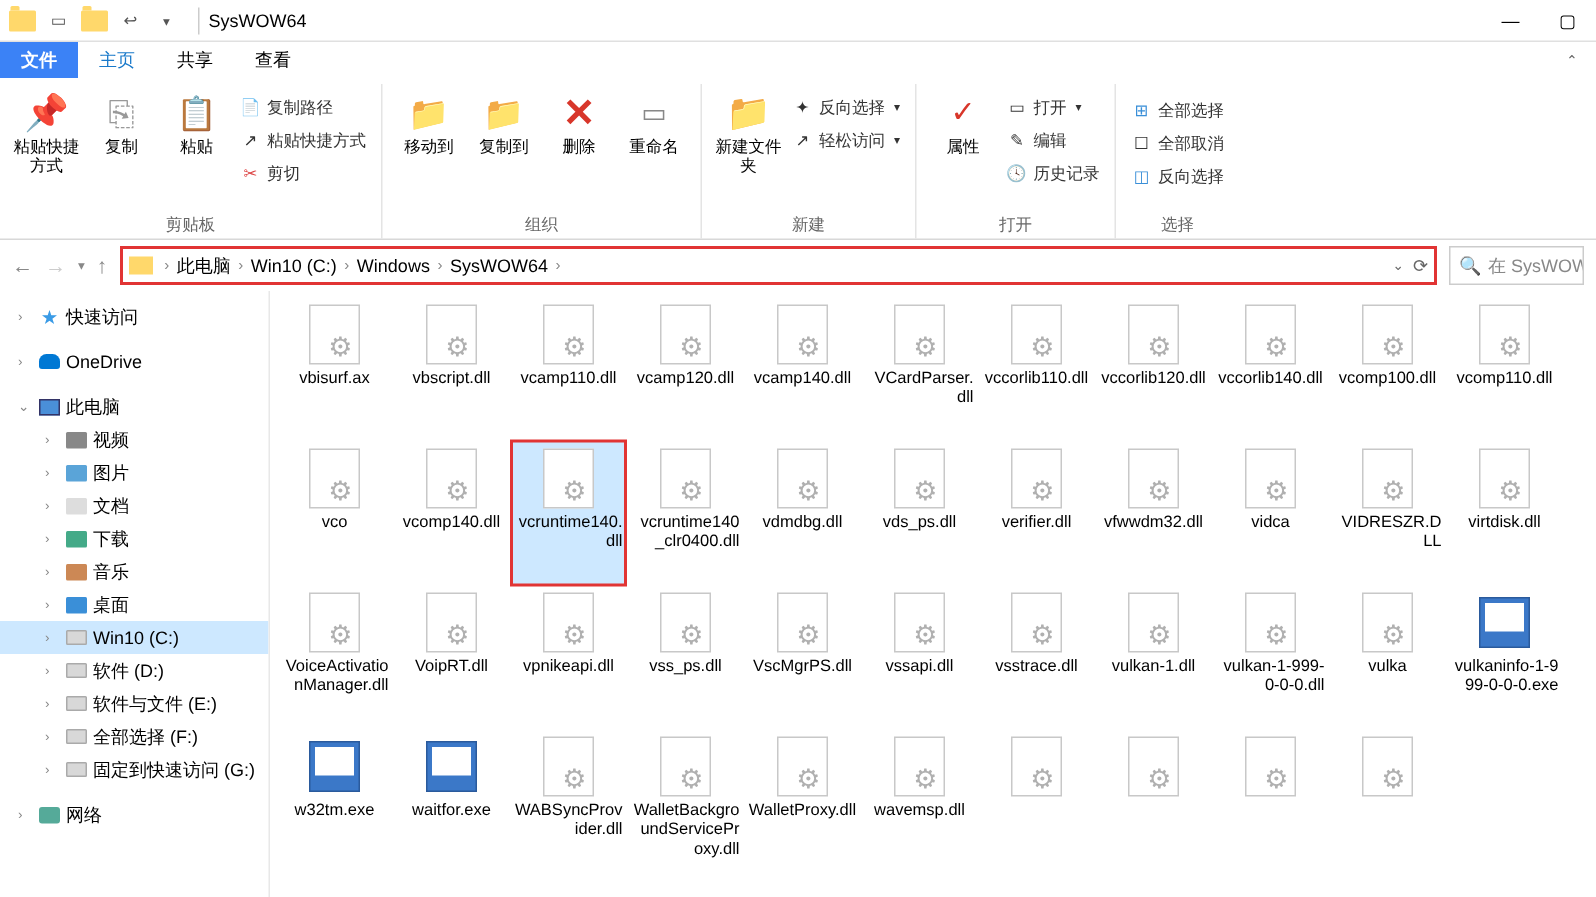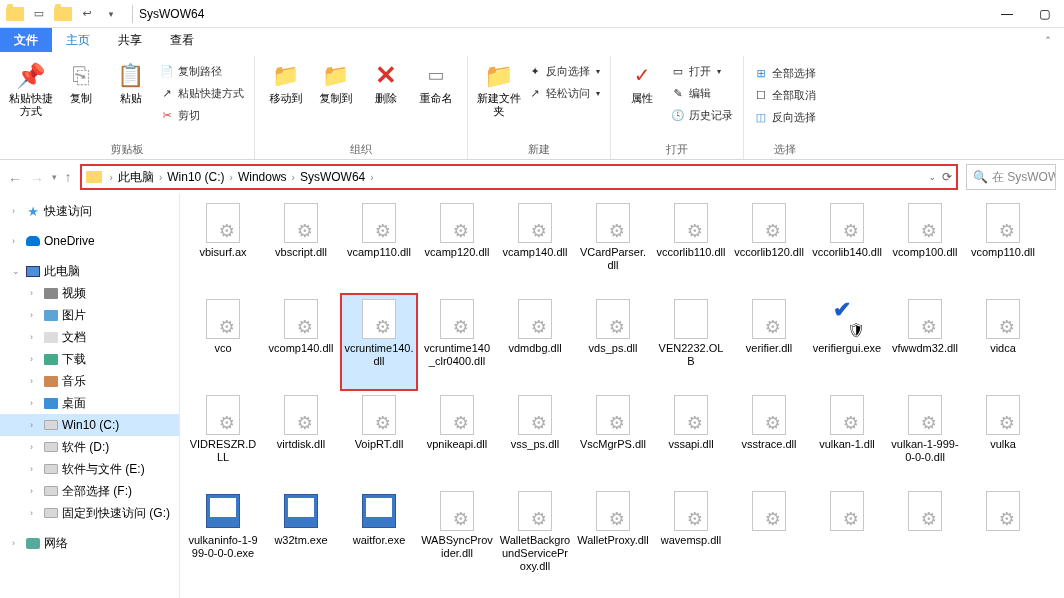--- a/index.html
+++ b/index.html
@@ -60,21 +60,21 @@
 .net-mini { width: 14px; height: 11px; background: #5a9; border-radius: 2px; }
 .media-mini { width: 14px; height: 11px; background: #888; border-radius: 1px; }
 .star-mini { color: #3a9be6; font-size: 13px; }
 
 .filegrid { flex: 1; overflow: auto; padding: 4px 0 4px 4px; }
 .files-wrap { display: flex; flex-wrap: wrap; align-content: flex-start; }
 .file-item { width: 76px; height: 96px; display: flex; flex-direction: column; align-items: center; text-align: center; font-size: 11px; line-height: 13px; padding-top: 4px; margin: 0 1px; }
 .file-item.sel { background: #cde8ff; }
 .file-item.hl { outline: 2px solid #e13434; outline-offset: -1px; }
 .fico { width: 42px; height: 42px; display: flex; align-items: center; justify-content: center; margin-bottom: 2px; }
-.fname { word-break: break-all; padding: 0 2px; }
+.fname { word-break: break-all; padding: 0 2px; text-align: right; }
 .dll-ico { position: relative; width: 34px; height: 40px; background: #fff; border: 1px solid #c8c8c8; }
 .dll-ico::after { content: "⚙"; position: absolute; bottom: 4px; right: 4px; font-size: 18px; color: #b0b0b0; }
 .exe-ico { width: 34px; height: 34px; background: #3b78c8; border: 1px solid #2a5a9c; position: relative; }
 .exe-ico::before { content: ""; position: absolute; inset: 3px 3px 10px 3px; background: #fff; }
 .exe2-ico { width: 36px; height: 36px; position: relative; }
 .exe2-ico::before { content: "✔"; position: absolute; font-size: 22px; color: #1a5cc8; left: 4px; top: 2px; font-weight: bold; }
 .exe2-ico::after { content: "🛡"; position: absolute; font-size: 14px; right: 0; bottom: 0; }
 .olb-ico { width: 34px; height: 40px; background: #fff; border: 1px solid #c8c8c8; }
 </style>
 </head>
@@ -470,38 +470,26 @@
           <div class="fname">vdmdbg.dll</div>
         </div>
         <div class="file-item">
           <div class="fico">
             <div class="dll-ico"></div>
           </div>
           <div class="fname">vds_ps.dll</div>
         </div>
         <div class="file-item">
           <div class="fico">
-            <div class="olb-ico"></div>
-          </div>
-          <div class="fname">VEN2232.OLB</div>
-        </div>
-        <div class="file-item">
-          <div class="fico">
             <div class="dll-ico"></div>
           </div>
           <div class="fname">verifier.dll</div>
         </div>
         <div class="file-item">
           <div class="fico">
-            <div class="exe2-ico"></div>
-          </div>
-          <div class="fname">verifiergui.exe</div>
-        </div>
-        <div class="file-item">
-          <div class="fico">
             <div class="dll-ico"></div>
           </div>
           <div class="fname">vfwwdm32.dll</div>
         </div>
         <div class="file-item">
           <div class="fico">
             <div class="dll-ico"></div>
           </div>
           <div class="fname">vidca</div>
         </div>
@@ -514,20 +502,26 @@
         <div class="file-item">
           <div class="fico">
             <div class="dll-ico"></div>
           </div>
           <div class="fname">virtdisk.dll</div>
         </div>
         <div class="file-item">
           <div class="fico">
             <div class="dll-ico"></div>
           </div>
+          <div class="fname">VoiceActivationManager.dll</div>
+        </div>
+        <div class="file-item">
+          <div class="fico">
+            <div class="dll-ico"></div>
+          </div>
           <div class="fname">VoipRT.dll</div>
         </div>
         <div class="file-item">
           <div class="fico">
             <div class="dll-ico"></div>
           </div>
           <div class="fname">vpnikeapi.dll</div>
         </div>
         <div class="file-item">
           <div class="fico">

